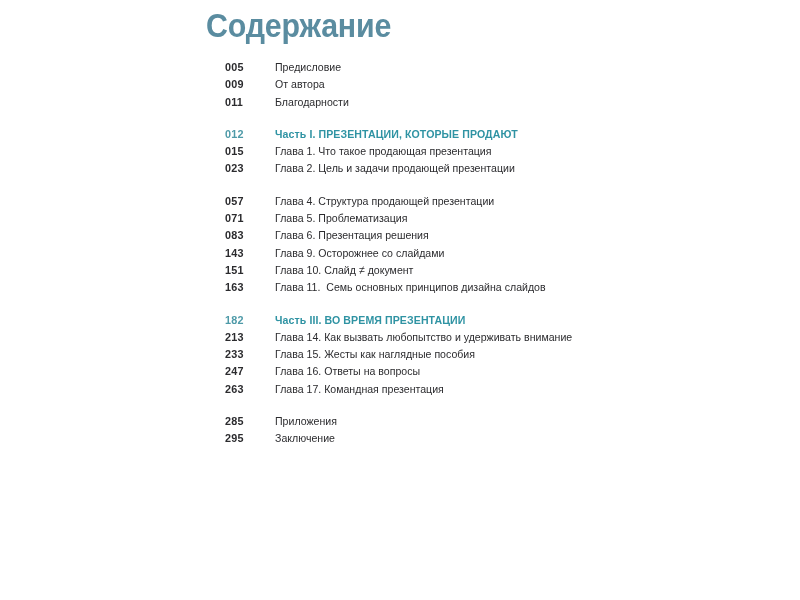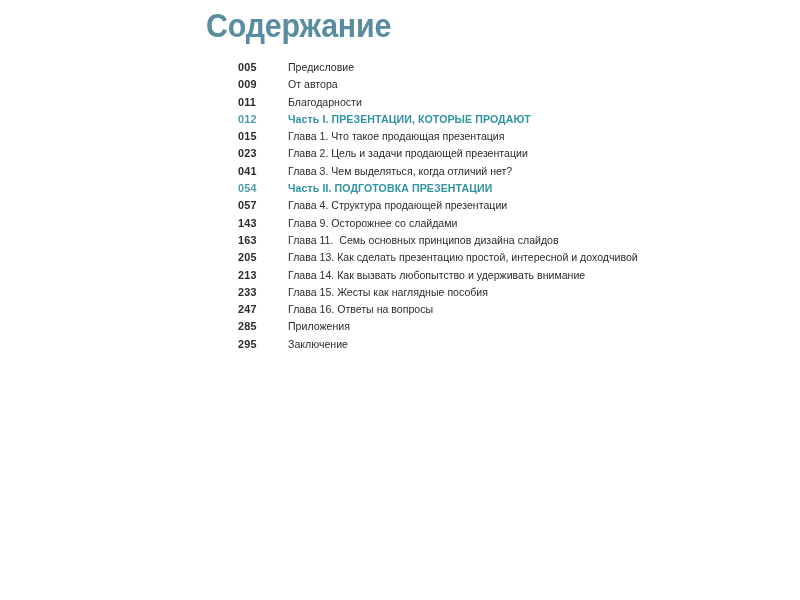--- a/index.html
+++ b/index.html
@@ -35,29 +35,30 @@
     letter-spacing: -0.2px;
     color: #5a8ca0;
     transform: scaleX(0.92);
     transform-origin: left top;
     white-space: nowrap;
   }
 
   
   .toc-list {
     position: absolute;
-    left: 238px;
+    left: 225px;
     top: 59px;
     width: 530px;
   }
 
   .toc-group {
     display: block;
   }
   .toc-group + .toc-group {
+    margin-top: 15px;
   }
 
   .toc-row {
     display: flex;
     align-items: baseline;
     height: 17.3px;
     white-space: nowrap;
   }
 
   .toc-page {
@@ -128,60 +129,68 @@
           <span class="toc-label">Часть I. ПРЕЗЕНТАЦИИ, КОТОРЫЕ ПРОДАЮТ</span>
         </div>
         <div class="toc-row">
           <span class="toc-page">015</span>
           <span class="toc-label">Глава 1. Что такое продающая презентация</span>
         </div>
         <div class="toc-row">
           <span class="toc-page">023</span>
           <span class="toc-label">Глава 2. Цель и задачи продающей презентации</span>
         </div>
-        <div class="toc-row">
-          <span class="toc-page">041</span>
-          <span class="toc-label">Глава 3. Чем выделяться, когда отличий нет?</span>
-        </div>
-      </div>
-      <div class="toc-group">
-        <div class="toc-row is-part">
-          <span class="toc-page">054</span>
-          <span class="toc-label">Часть II. ПОДГОТОВКА ПРЕЗЕНТАЦИИ</span>
-        </div>
+      </div>
+      <div class="toc-group">
         <div class="toc-row">
           <span class="toc-page">057</span>
           <span class="toc-label">Глава 4. Структура продающей презентации</span>
         </div>
         <div class="toc-row">
+          <span class="toc-page">071</span>
+          <span class="toc-label">Глава 5. Проблематизация</span>
+        </div>
+        <div class="toc-row">
+          <span class="toc-page">083</span>
+          <span class="toc-label">Глава 6. Презентация решения</span>
+        </div>
+        <div class="toc-row">
           <span class="toc-page">143</span>
           <span class="toc-label">Глава 9. Осторожнее со слайдами</span>
         </div>
         <div class="toc-row">
+          <span class="toc-page">151</span>
+          <span class="toc-label">Глава 10. Слайд ≠ документ</span>
+        </div>
+        <div class="toc-row">
           <span class="toc-page">163</span>
           <span class="toc-label">Глава 11.  Семь основных принципов дизайна слайдов</span>
         </div>
       </div>
       <div class="toc-group">
-        <div class="toc-row">
-          <span class="toc-page">205</span>
-          <span class="toc-label">Глава 13. Как сделать презентацию простой, интересной и доходчивой</span>
+        <div class="toc-row is-part">
+          <span class="toc-page">182</span>
+          <span class="toc-label">Часть III. ВО ВРЕМЯ ПРЕЗЕНТАЦИИ</span>
         </div>
         <div class="toc-row">
           <span class="toc-page">213</span>
           <span class="toc-label">Глава 14. Как вызвать любопытство и удерживать внимание</span>
         </div>
         <div class="toc-row">
           <span class="toc-page">233</span>
           <span class="toc-label">Глава 15. Жесты как наглядные пособия</span>
         </div>
         <div class="toc-row">
           <span class="toc-page">247</span>
           <span class="toc-label">Глава 16. Ответы на вопросы</span>
         </div>
+        <div class="toc-row">
+          <span class="toc-page">263</span>
+          <span class="toc-label">Глава 17. Командная презентация</span>
+        </div>
       </div>
       <div class="toc-group">
         <div class="toc-row is-matter">
           <span class="toc-page">285</span>
           <span class="toc-label">Приложения</span>
         </div>
         <div class="toc-row is-matter">
           <span class="toc-page">295</span>
           <span class="toc-label">Заключение</span>
         </div>

